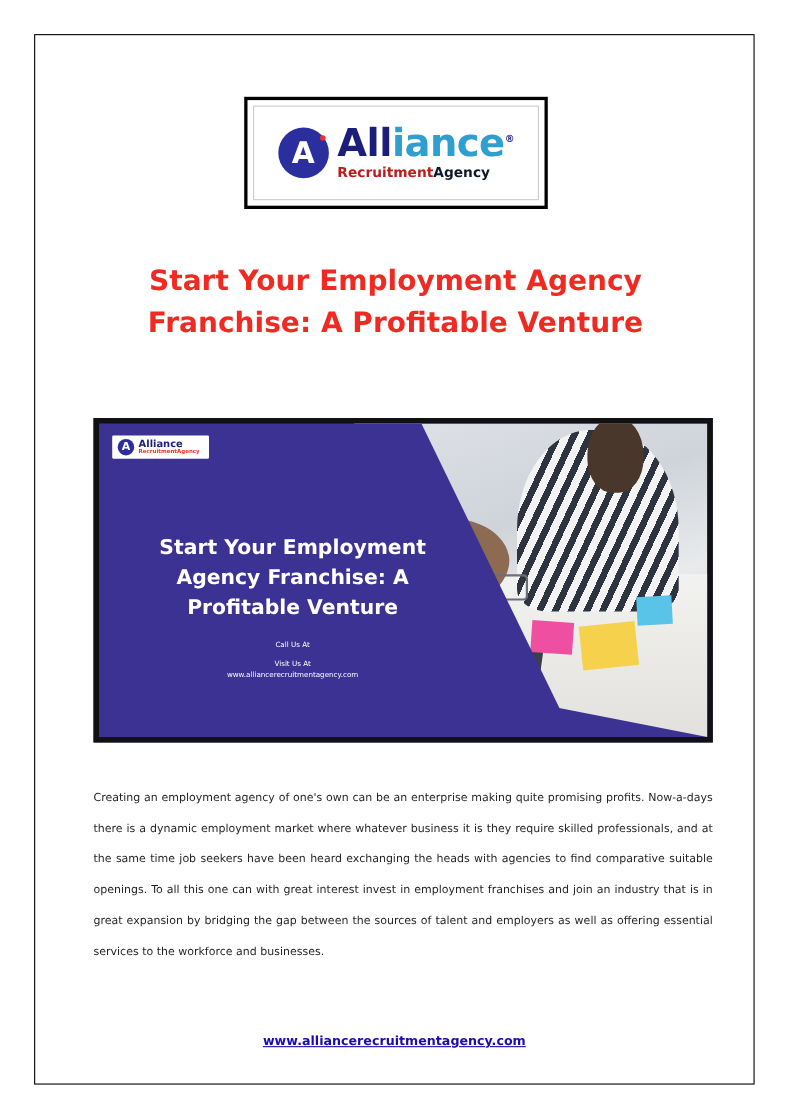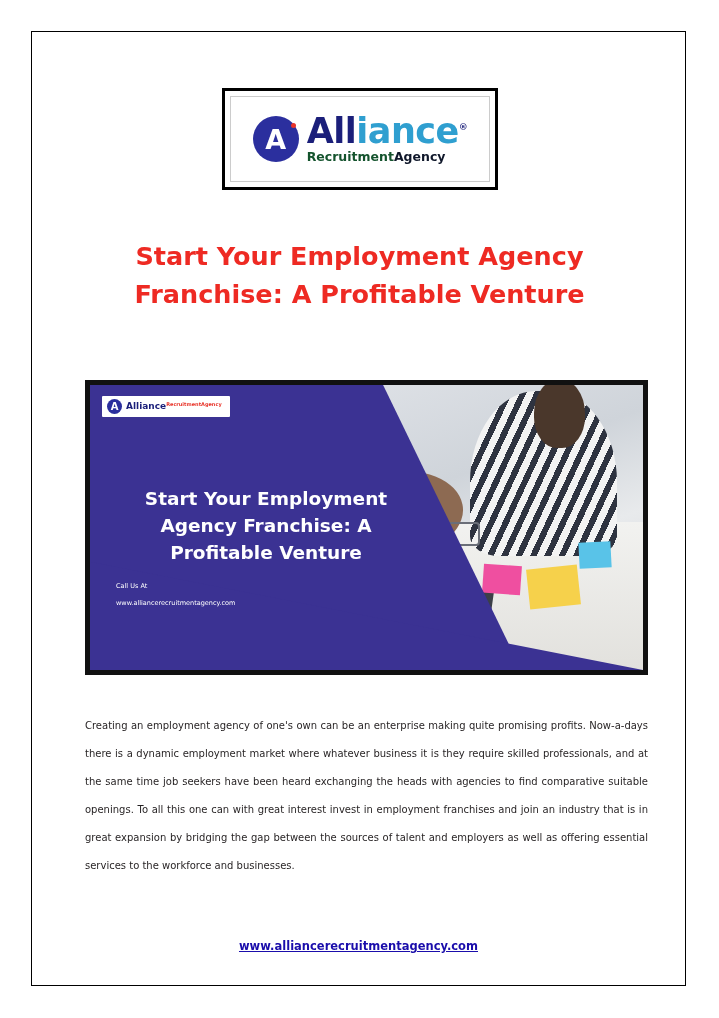--- a/index.html
+++ b/index.html
@@ -105,21 +105,21 @@
     font-size: 9px;
     vertical-align: super;
     color: #1b1f7a;
   }
   .logo-sub {
     font-size: 12.5px;
     font-weight: bold;
     margin-top: 2px;
     font-family: "DejaVu Sans", sans-serif;
   }
-  .logo-sub .red { color: #14532d; }
+  .logo-sub .red { color: #b91c1c; }
   .logo-sub .blue { color: #0f172a; }
 
   
   .doc-title {
     position: absolute;
     left: 55px;
     top: 205px;
     width: 545px;
     text-align: center;
     color: #ee2a23;
@@ -273,21 +273,21 @@
     background: #2b2f9e;
     color: #fff;
     font-size: 10px;
     font-weight: bold;
     display: flex;
     align-items: center;
     justify-content: center;
   }
   .banner-logo .btext {
     display: flex;
-    flex-direction: row;
+    flex-direction: column;
     line-height: 1;
   }
   .banner-logo .bmain {
     font-size: 9px;
     font-weight: bold;
     color: #1b1f7a;
   }
   .banner-logo .bsub {
     font-size: 5px;
     font-weight: bold;
@@ -303,21 +303,21 @@
     font-weight: bold;
     line-height: 27px;
     text-align: center;
     font-family: "DejaVu Sans", sans-serif;
   }
   .banner-contact {
     position: absolute;
     left: 26px;
     top: 196px;
     width: 300px;
-    text-align: left;
+    text-align: center;
     color: #ffffff;
     font-size: 6.5px;
     line-height: 10px;
     font-family: "DejaVu Sans", sans-serif;
   }
   .banner-contact .gap { height: 7px; }
 
   
   .body-text {
     position: absolute;
@@ -392,20 +392,21 @@
             <span class="bmain">Alliance</span>
             <span class="bsub">RecruitmentAgency</span>
           </div>
         </div>
 
         <div class="banner-title">Start Your Employment Agency Franchise: A Profitable Venture</div>
 
         <div class="banner-contact">
           <div>Call Us At</div>
           <div class="gap"></div>
+          <div>Visit Us At</div>
           <div>www.alliancerecruitmentagency.com</div>
         </div>
       </div>
     </div>
 
     <p class="body-text">Creating an employment agency of one's own can be an enterprise making quite promising profits. Now-a-days there is a dynamic employment market where whatever business it is they require skilled professionals, and at the same time job seekers have been heard exchanging the heads with agencies to find comparative suitable openings. To all this one can with great interest invest in employment franchises and join an industry that is in great expansion by bridging the gap between the sources of talent and employers as well as offering essential services to the workforce and businesses.</p>
 
     <div class="footer-link">
       <a href="#">www.alliancerecruitmentagency.com</a>
     </div>

